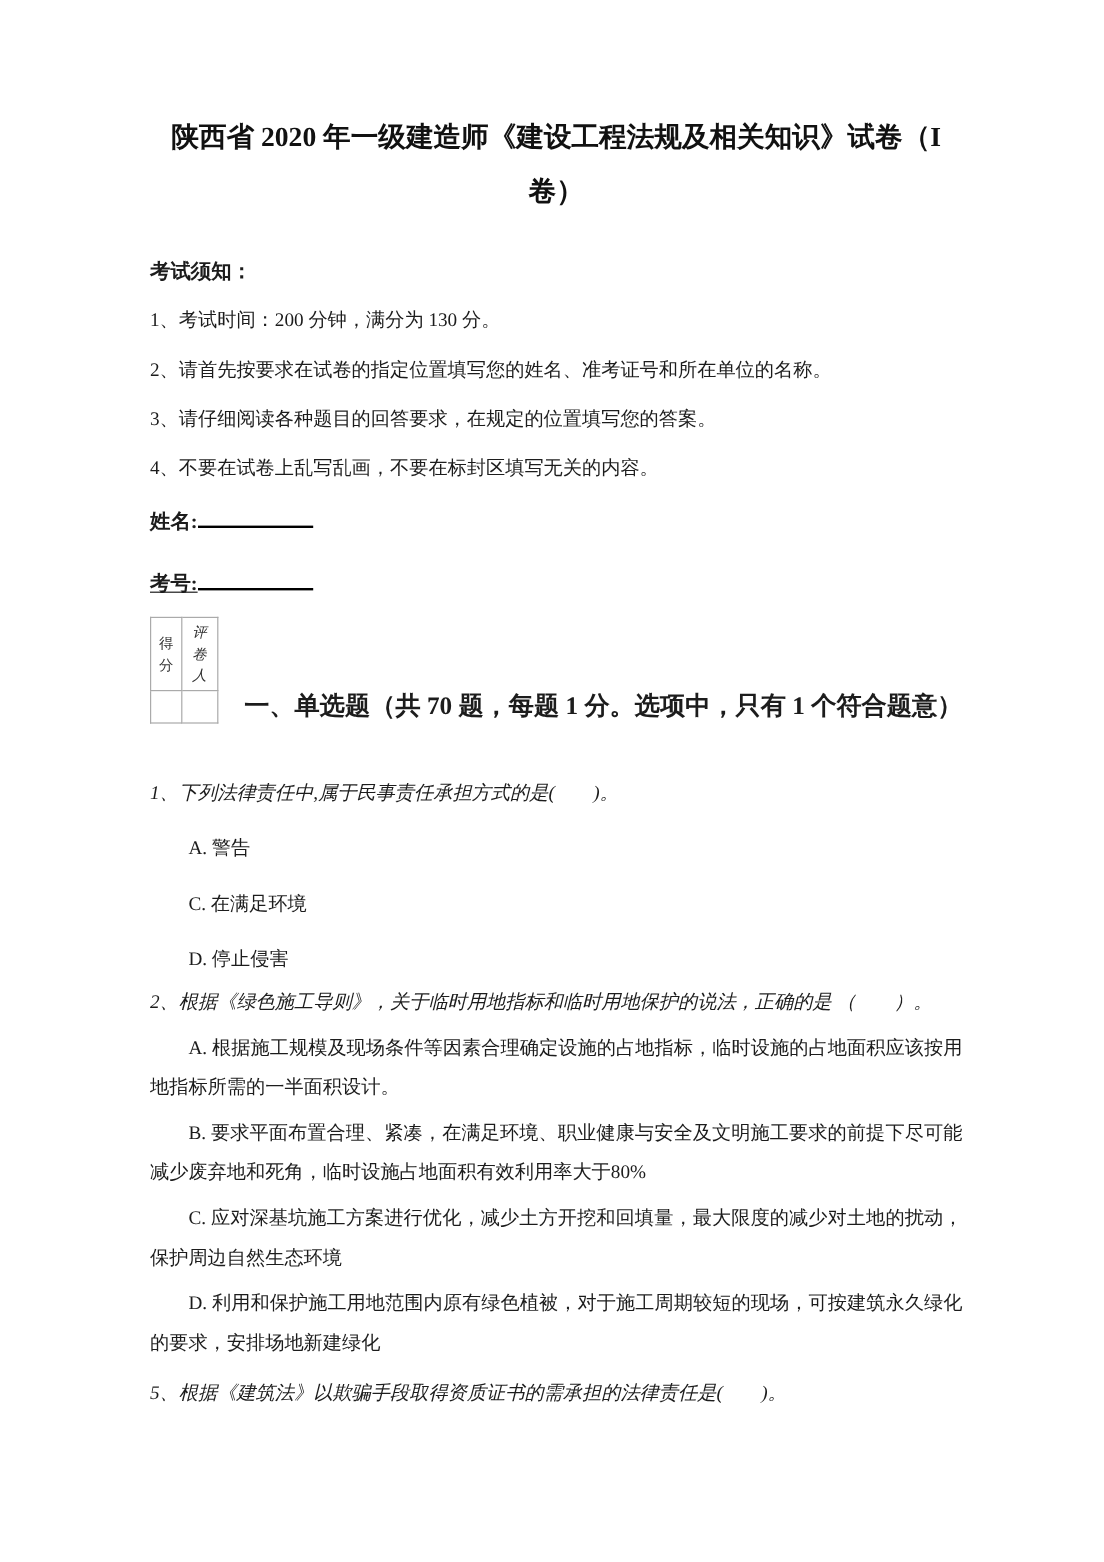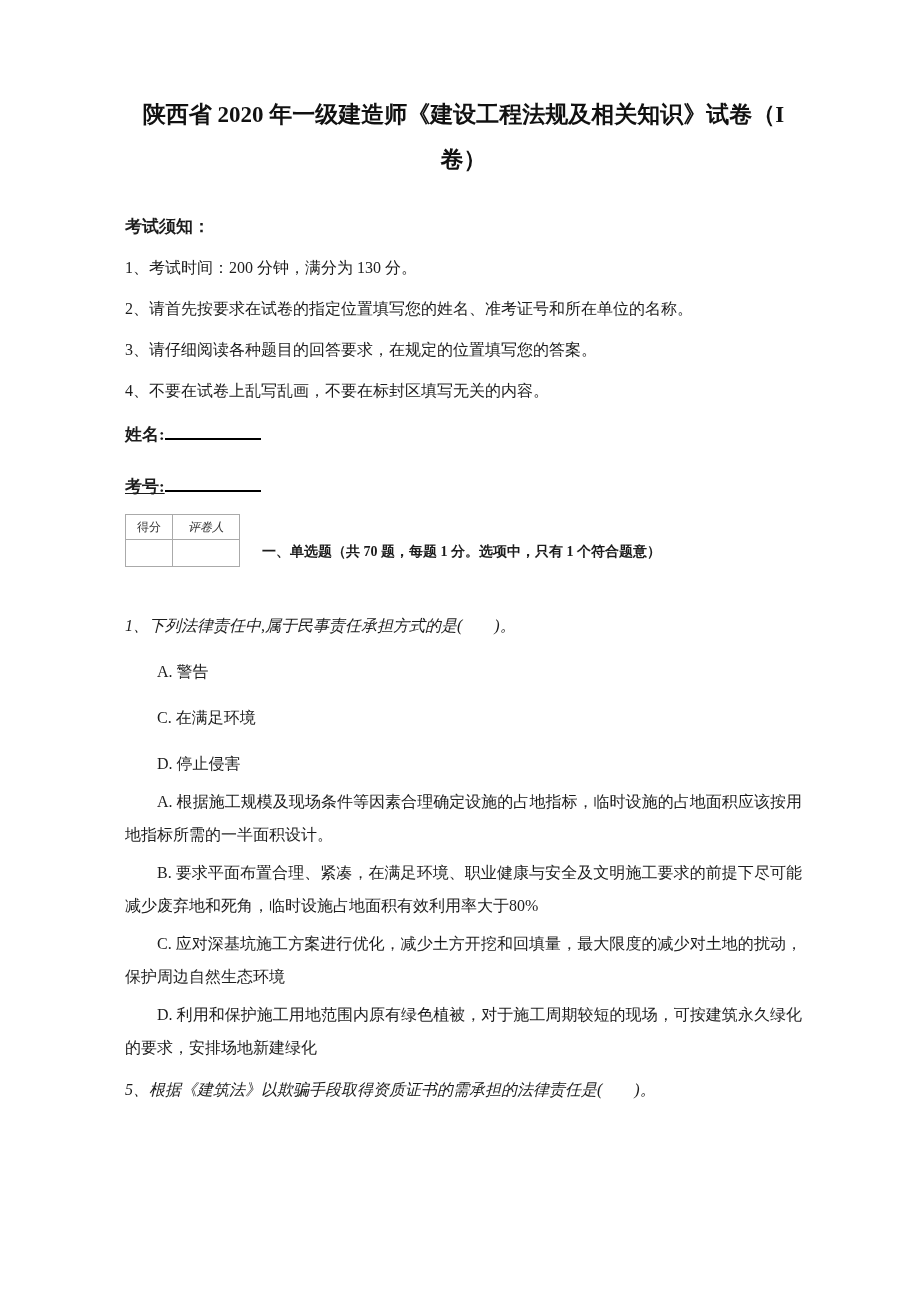--- a/index.html
+++ b/index.html
@@ -69,21 +69,21 @@
     line-height: 18px;
     padding: 3px 4px;
     text-align: center;
     color: #333333;
   }
   td.score-cell-1 { width: 38px; }
   td.score-cell-2 { width: 58px; font-style: italic; }
   td.score-empty  { height: 20px; }
   .section-heading {
     font-weight: bold;
-    font-size: 14px;
+    font-size: 21px;
     line-height: 26px;
     margin-left: 22px;
     padding-bottom: 2px;
     white-space: nowrap;
   }
   .questions {
     margin-top: 42px;
   }
   p.q-stem {
     margin: 0;
@@ -143,20 +143,21 @@
     <div class="section-heading">一、单选题（共 70 题，每题 1 分。选项中，只有 1 个符合题意）</div>
   </div>
 
   <div class="questions">
 
     <p class="q-stem">1、下列法律责任中,属于民事责任承担方式的是(　　)。</p>
     <p class="q-option">A. 警告</p>
     <p class="q-option">C. 在满足环境</p>
     <p class="q-option">D. 停止侵害</p>
 
+    <p class="q-stem gap-q2">2、根据《绿色施工导则》，关于临时用地指标和临时用地保护的说法，正确的是 （　　）。</p>
     <p class="q-option long">A. 根据施工规模及现场条件等因素合理确定设施的占地指标，临时设施的占地面积应该按用地指标所需的一半面积设计。</p>
     <p class="q-option long">B. 要求平面布置合理、紧凑，在满足环境、职业健康与安全及文明施工要求的前提下尽可能减少废弃地和死角，临时设施占地面积有效利用率大于80%</p>
     <p class="q-option long">C. 应对深基坑施工方案进行优化，减少土方开挖和回填量，最大限度的减少对土地的扰动，保护周边自然生态环境</p>
     <p class="q-option long">D. 利用和保护施工用地范围内原有绿色植被，对于施工周期较短的现场，可按建筑永久绿化的要求，安排场地新建绿化</p>
 
     <p class="q-stem gap-q3">5、根据《建筑法》以欺骗手段取得资质证书的需承担的法律责任是(　　)。</p>
 
   </div>
 
 </div>

